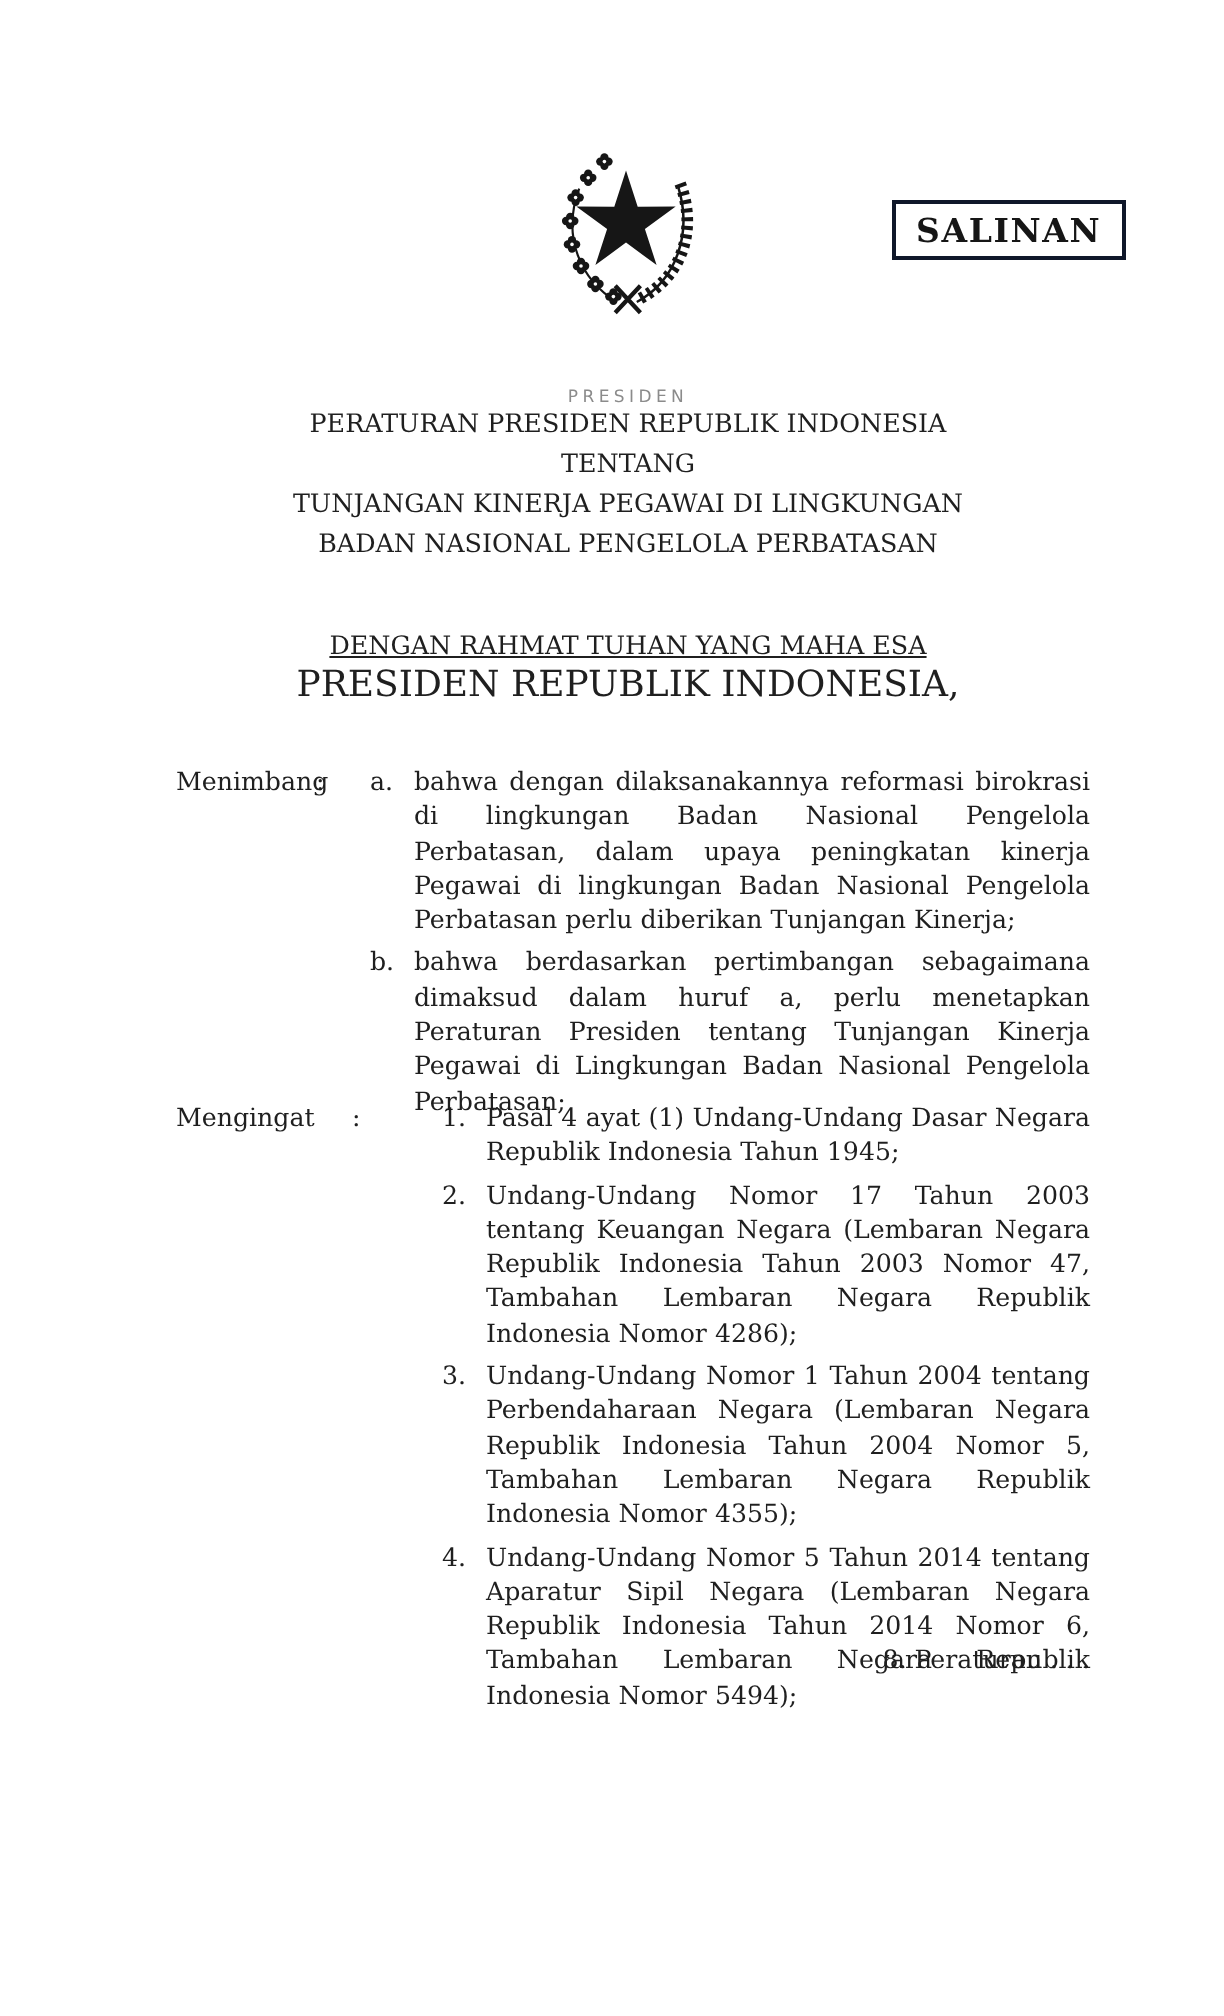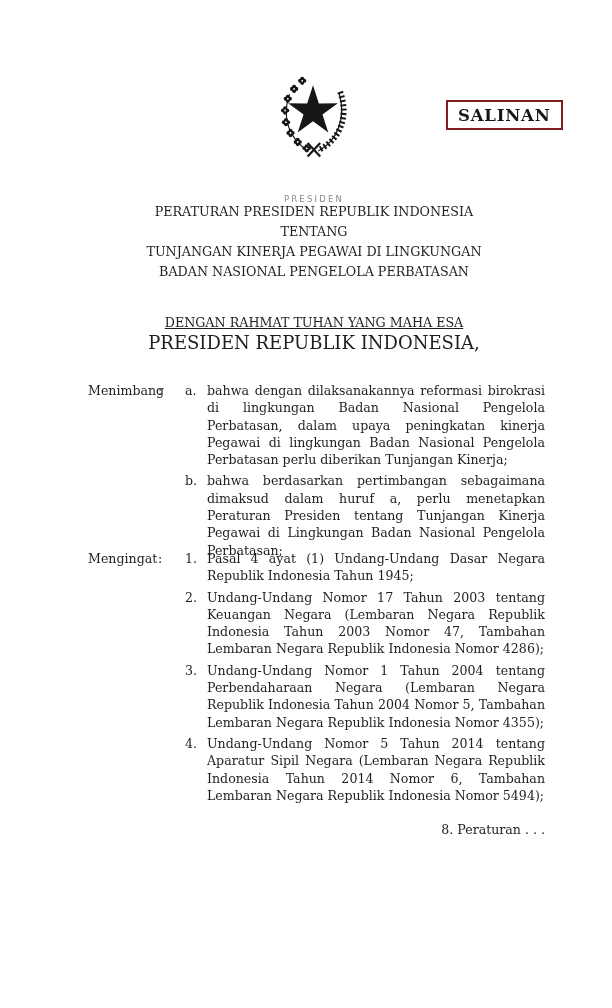--- a/index.html
+++ b/index.html
@@ -8,35 +8,35 @@
          font-family:"DejaVu Serif", serif; color:#1f1f1f; }
   .page { position:absolute; inset:0; width:612px; height:1008px; background:#ffffff; }
 
   .seal { position:absolute; left:268px; top:70px; width:90px; height:90px; }
   .seal svg { width:100%; height:100%; }
 
   .letterhead-text { position:absolute; left:88px; top:162px; width:452px;
     text-align:center; color:#8b8b8b;
     font-family:"DejaVu Sans", sans-serif; font-size:8.5px; letter-spacing:2.2px; line-height:11px;margin-top:32px; }
 
-  .salinan-box { position:absolute; left:446px; top:100px; border:2px solid #7f1d1d;
+  .salinan-box { position:absolute; left:446px; top:100px; border:2px solid #0f172a;
     padding:4px 10px 3px 10px; font-weight:bold; font-size:16.5px; letter-spacing:0.8px;
     color:#161616; background:#ffffff; }
 
   .title-block { position:absolute; left:88px; top:202px; width:452px;
     text-align:center; font-size:12.7px; line-height:20px; }
   .title-block .subject { max-width:372px; margin:0 auto; }
 
   .rahmat   { position:absolute; left:88px; top:315px; width:452px; text-align:center; font-size:12.7px;text-decoration:underline; }
   .presiden-line { position:absolute; left:88px; top:332px; width:452px; text-align:center; font-size:18px; }
 
   .section { position:absolute; left:88px; width:457px; display:flex;
     font-size:12.6px; line-height:17.3px; }
   .section-menimbang { top:382px; }
-  .section-mengingat { top:550px; }
+  .section-mengingat { top:550px;gap:18px; }
   .section .label { width:70px; flex:0 0 70px; }
   .section .colon { width:27px; flex:0 0 27px; }
   .items { flex:1; }
   .item { display:flex; margin-bottom:4px; }
   .item .marker { width:22px; flex:0 0 22px; }
   .item .text { flex:1; text-align:justify; }
 
   .catchword { position:absolute; right:67px; top:822px; font-size:12.6px; }
 </style>
 </head>

